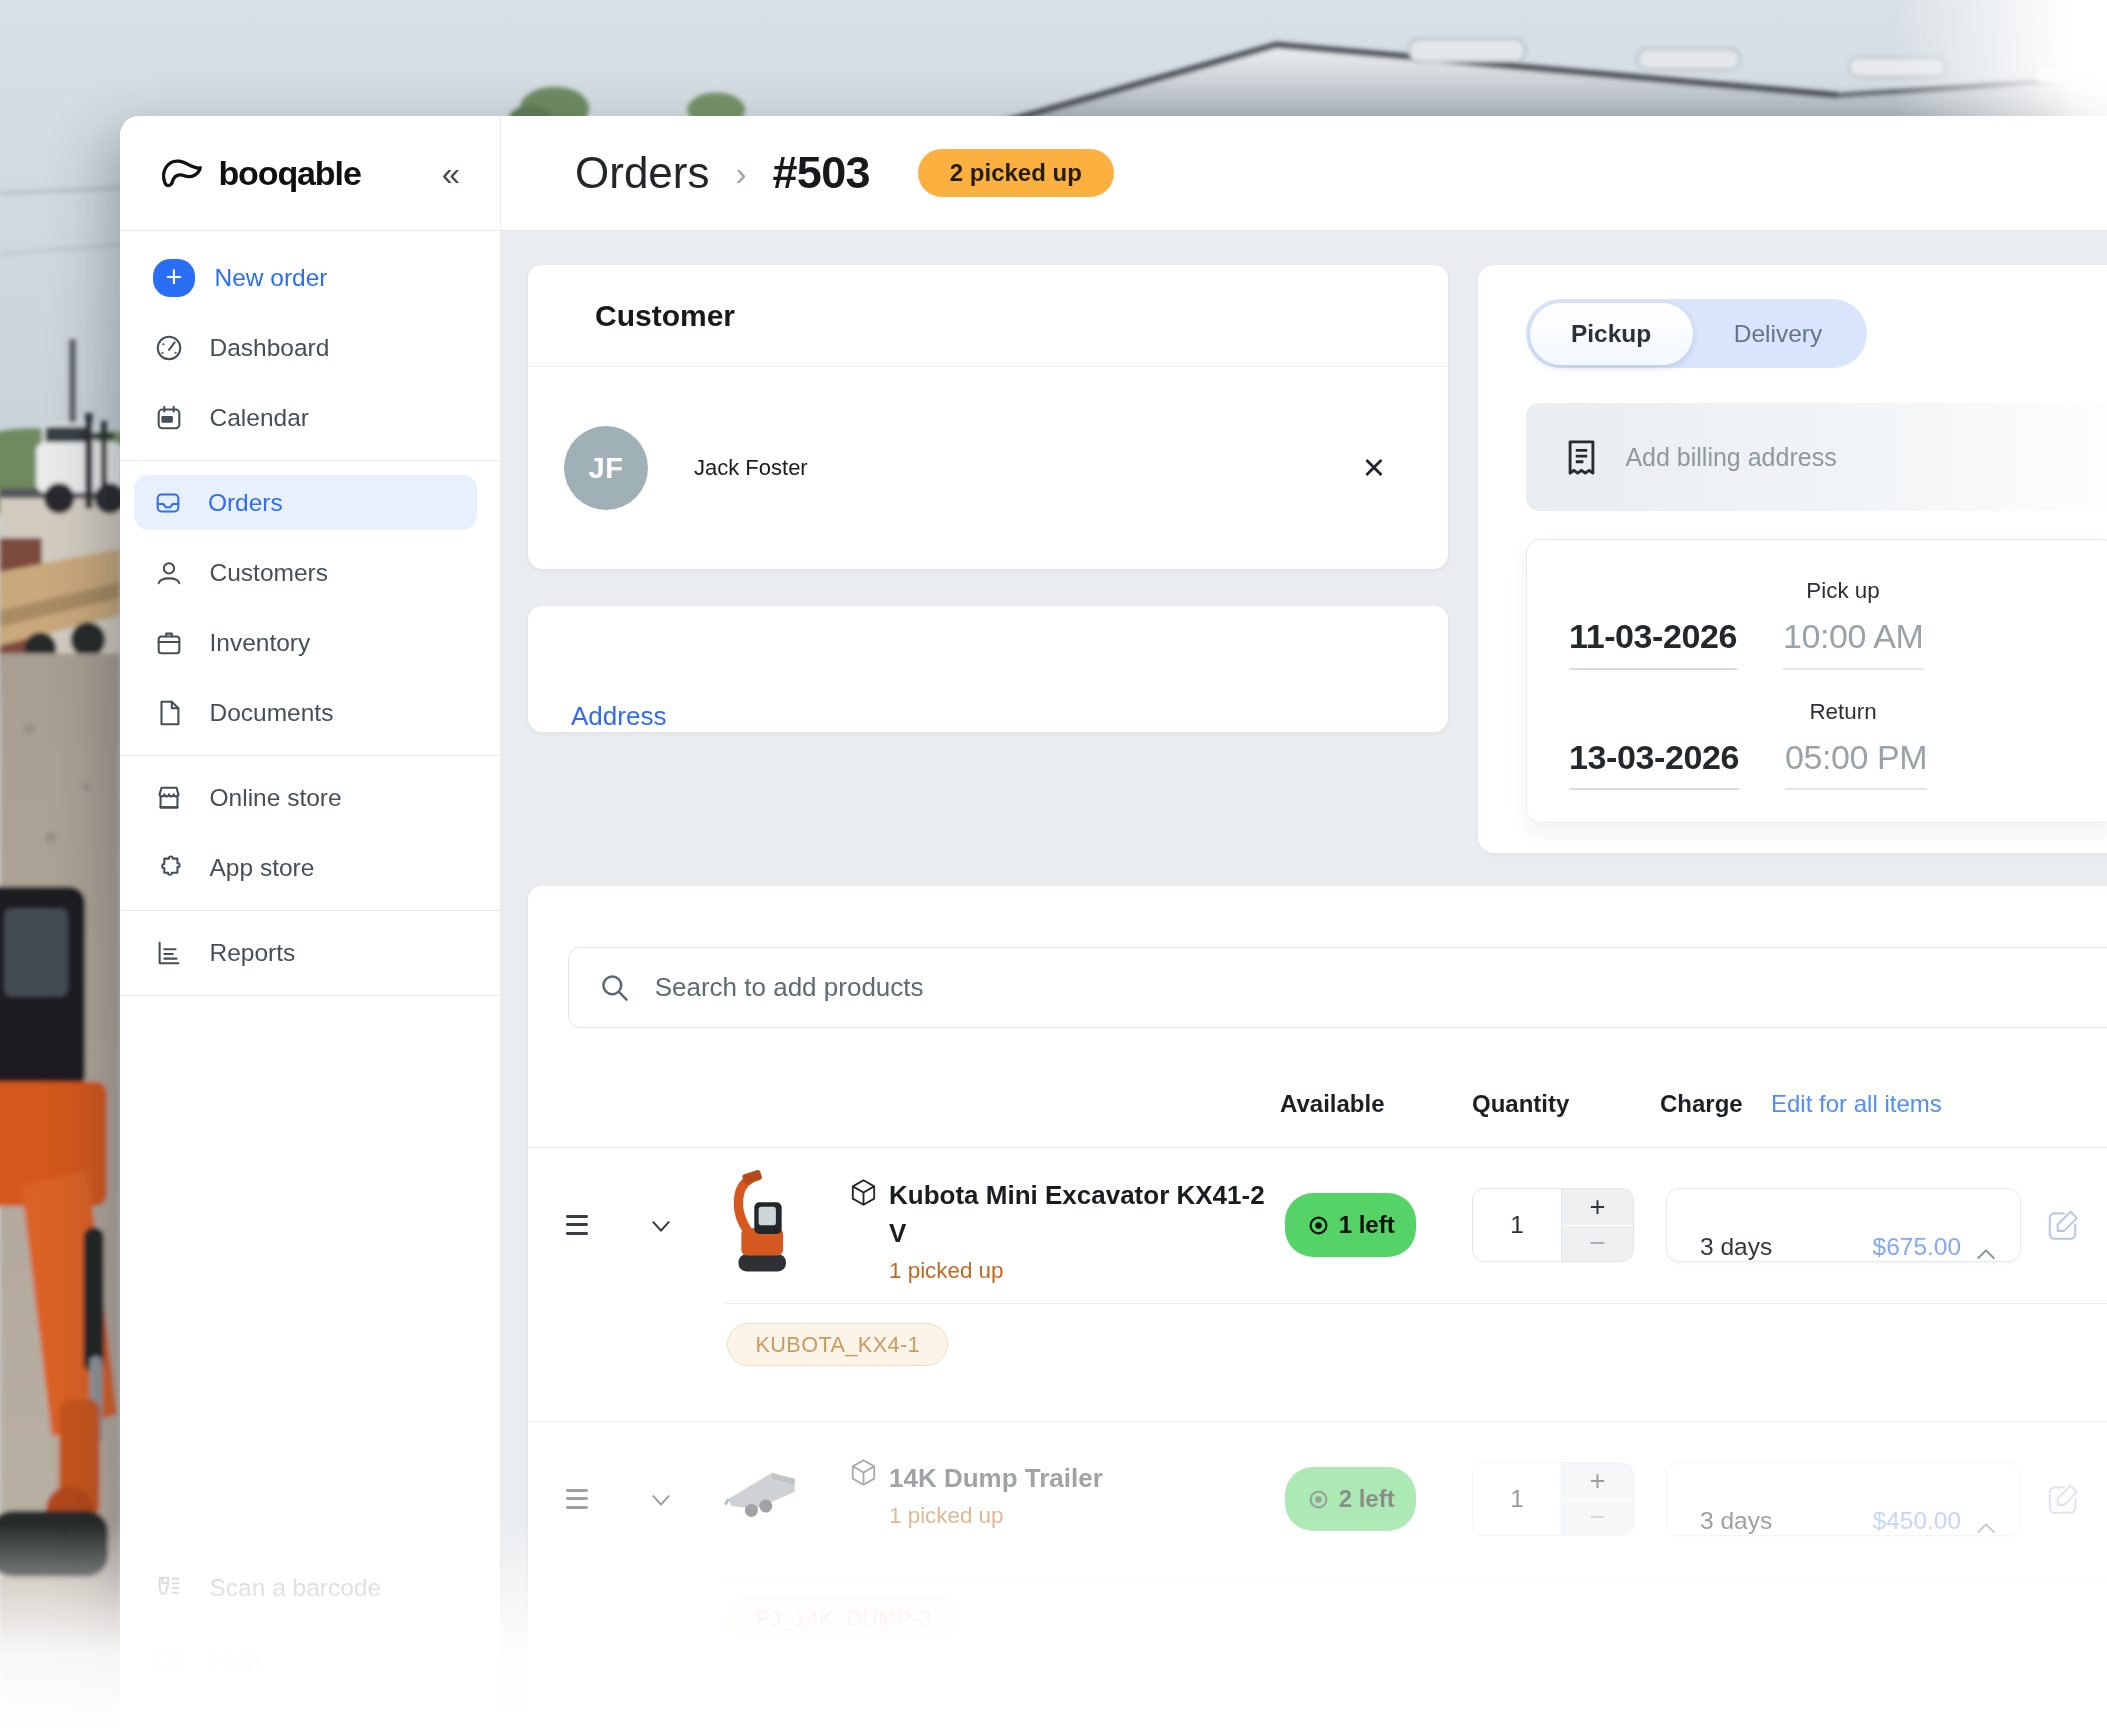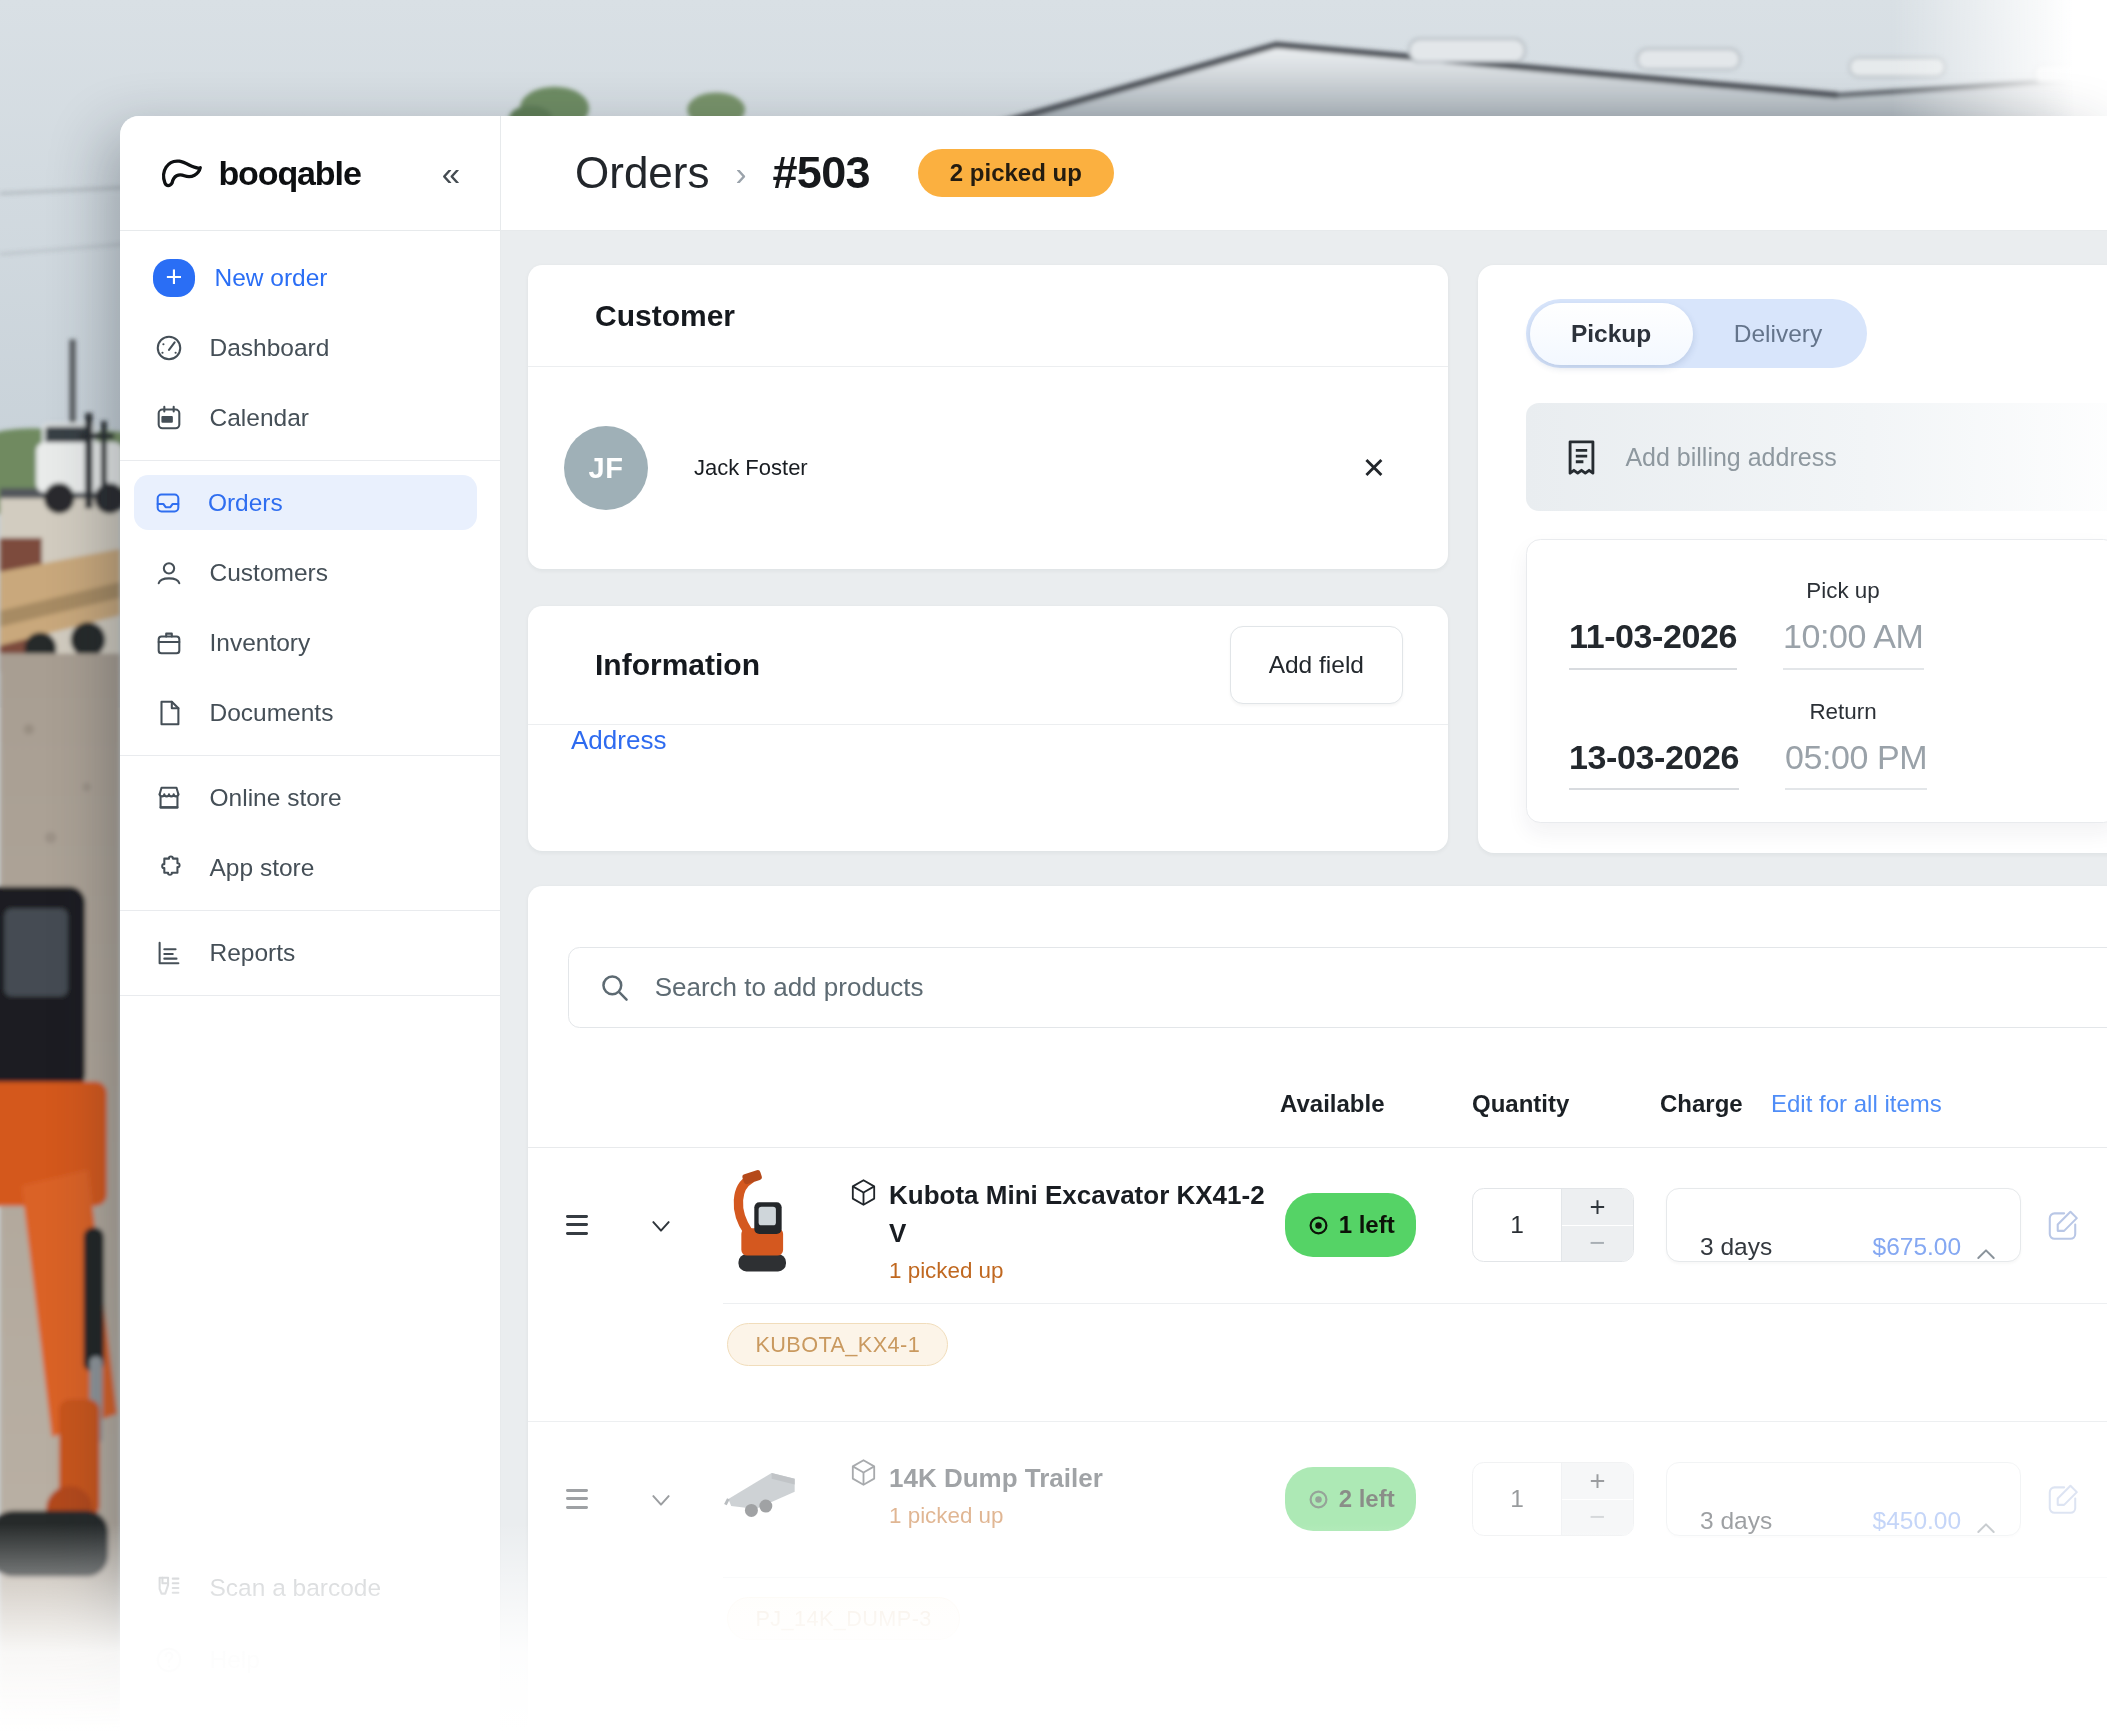--- a/index.html
+++ b/index.html
@@ -48,21 +48,21 @@
   .card-title{font-size:30px;font-weight:700;color:#15191e;margin-left:24px;}
   
   .customer-head{height:101px;}
   .customer-body{height:202px;display:flex;align-items:center;padding:0 62px 0 36px;}
   .avatar{width:84px;height:84px;border-radius:50%;background:#9fb0b7;color:#fff;display:flex;align-items:center;justify-content:center;font-size:29px;font-weight:600;letter-spacing:0.7px;}
   .cust-name{margin-left:46px;font-size:22px;color:#191d22;}
   .close-x{margin-left:auto;font-size:29px;color:#22262b;cursor:pointer;}
   
   .info-head{height:118px;}
   .btn-addfield{margin-left:auto;height:78px;border:1.4px solid #e1e5e8;border-radius:13px;background:#fff;display:flex;align-items:center;padding:0 38px;font-size:24.5px;color:#22272c;cursor:pointer;box-shadow:0 1.4px 2.9px rgba(0,0,0,.04);}
-  .info-body{height:126px;display:flex;align-items:flex-start;padding-left:43px;}
+  .info-body{height:126px;display:flex;align-items:flex-end;padding-left:43px;}
   .addr-link{font-size:26px;color:#2e6bf0;cursor:pointer;}
   
   .panel{width:830px;height:588px;flex:none;background:#fff;border-radius:16px;box-shadow:0 1.4px 4.3px rgba(20,30,40,.05);padding:34px 0 0 48px;box-sizing:border-box;}
   .seg{width:341px;height:69px;background:#d8e5fb;border-radius:35px;display:flex;align-items:center;padding:3.6px;box-sizing:border-box;}
   .seg-on{width:163px;height:62px;border-radius:31px;background:linear-gradient(180deg,#ffffff,#f3f8ff);box-shadow:0 2.9px 7.2px rgba(40,70,120,.16);display:flex;align-items:center;justify-content:center;font-size:24.5px;font-weight:700;color:#2c323b;cursor:pointer;}
   .seg-off{flex:1;display:flex;align-items:center;justify-content:center;font-size:24.5px;color:#64748b;cursor:pointer;}
   .billing{margin-top:35px;width:625px;height:108px;border-radius:13px;background:linear-gradient(90deg,#e9edf0 0%,#f2f5f7 55%,#ffffff 100%);display:flex;align-items:center;padding-left:39px;box-sizing:border-box;cursor:pointer;}
   .billing .txt{margin-left:27.4px;font-size:25px;color:#8e989f;}
   .datecard{margin-top:28px;width:592px;border:0.7px solid #e9ebee;border-radius:14.4px;background:#fff;box-shadow:0 10px 21.7px rgba(30,40,60,.06);padding:38px 0 32px 42px;box-sizing:border-box;text-align:center;}
   .dlabel{font-size:22.4px;color:#2b3036;font-weight:500;}
@@ -358,24 +358,20 @@
               <span class="card-title">Customer</span>
             </div>
             <div class="customer-body">
               <span class="avatar">JF</span>
               <span class="cust-name">Jack Foster</span>
               <span class="close-x">✕</span>
             </div>
           </section>
 
           <section class="card">
-            <div class="card-head info-head">
-              <span class="card-title">Information</span>
-              <button class="btn-addfield">Add field</button>
-            </div>
             <div class="info-body">
               <span class="addr-link">Address</span>
             </div>
           </section>
         </div>
 
         <section class="panel">
           <div class="seg">
             <div class="seg-on">Pickup</div>
             <div class="seg-off">Delivery</div>

